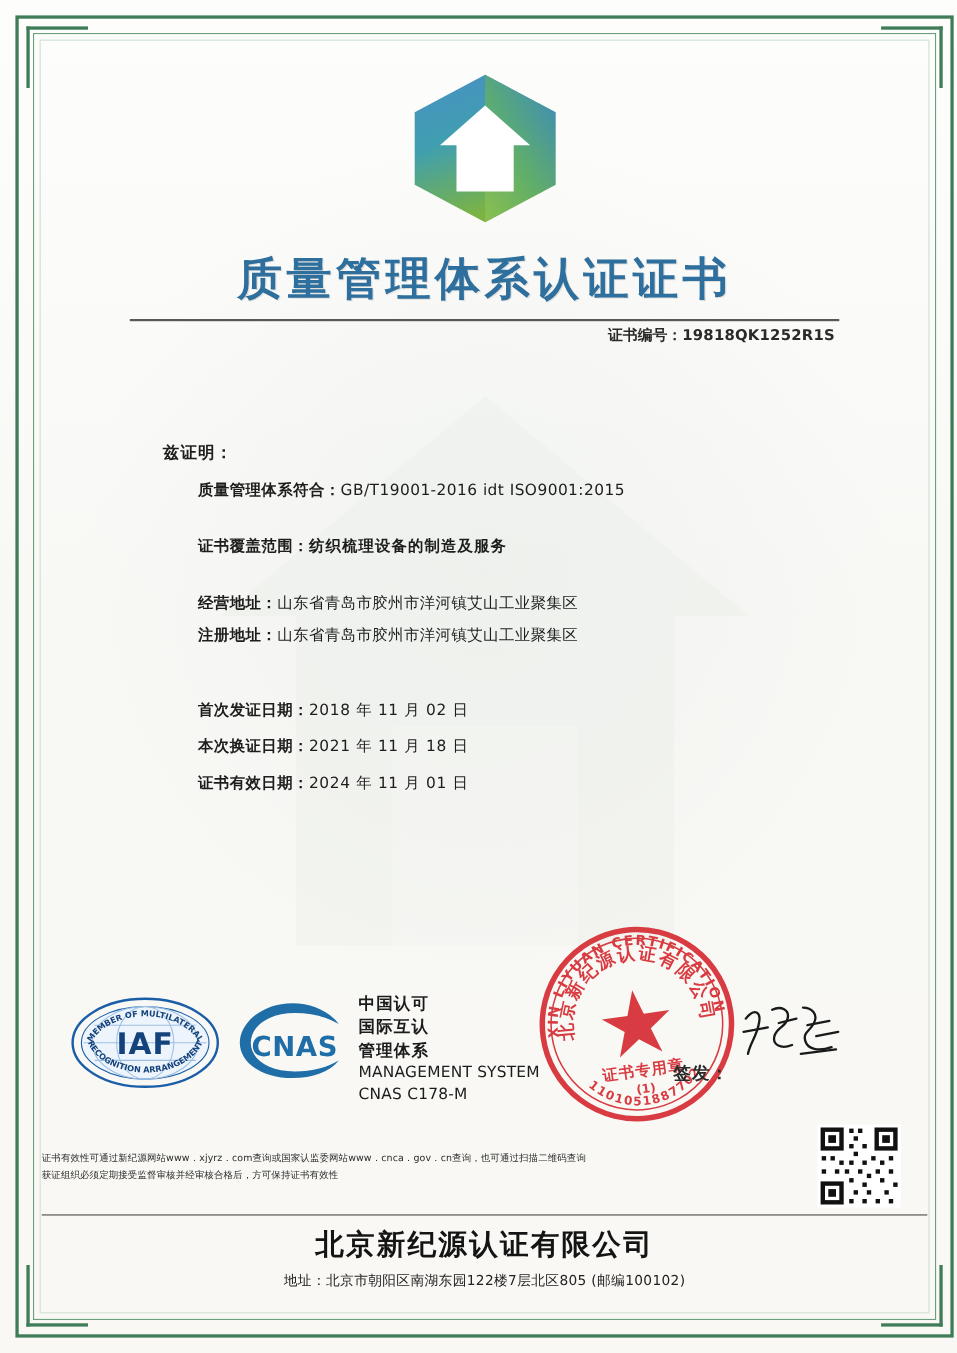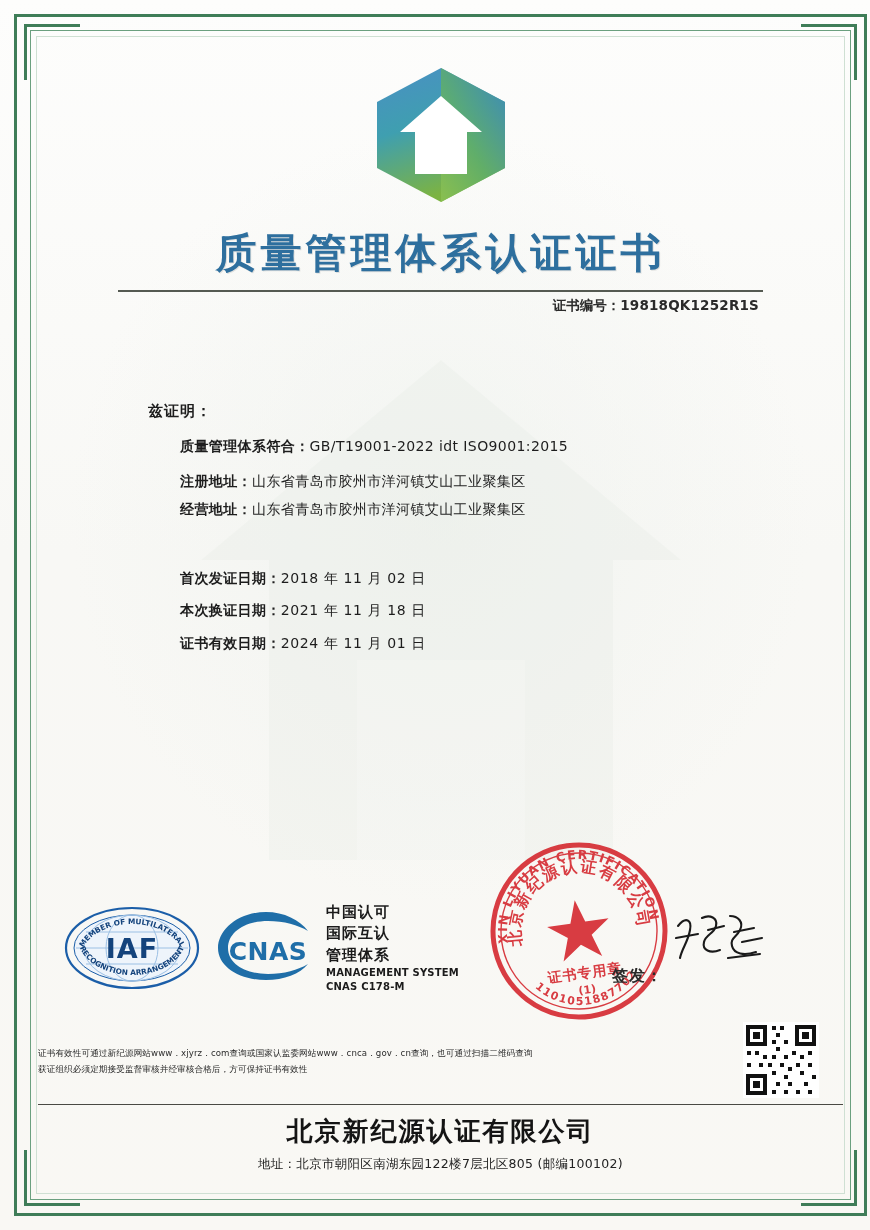--- a/index.html
+++ b/index.html
@@ -181,22 +181,22 @@
     font-family: "DejaVu Sans", "Liberation Sans", sans-serif;
     color: #1b1b1b;
     line-height: 1.42;
   }
   .cnas-text .cn {
     font-size: 15px;
     font-weight: bold;
     letter-spacing: 1px;
   }
   .cnas-text .en {
-    font-size: 10px;
-    font-weight: bold;
+    font-size: 14px;
+    font-weight: normal;
     letter-spacing: 0.2px;
   }
 
   
   .stamp {
     position: absolute;
     left: 486px;
     top: 838px;
     width: 186px;
     height: 186px;
@@ -330,29 +330,32 @@
   <div class="cert-no-block">
     <div class="row">
       <span class="label">证书编号：</span><span class="value">19818QK1252R1S</span>
     </div>
   </div>
 
   <div class="body-area">
     <div class="hereby">兹证明：</div>
 
     <div class="line">
-      <span class="lbl">质量管理体系符合：</span><span class="val">GB/T19001-2022 idt ISO9001:2015</span>
-    </div>
-
-
+      <span class="lbl">质量管理体系符合：</span><span class="val">GB/T19001-2016 idt ISO9001:2015</span>
+    </div>
+
+    <div class="line scope">
+      <span class="lbl">证书覆盖范围：</span><span class="val">纺织梳理设备的制造及服务</span>
+    </div>
+
+    <div class="line addr">
+      <span class="lbl">经营地址：</span><span class="val">山东省青岛市胶州市洋河镇艾山工业聚集区</span>
+    </div>
     <div class="line addr">
       <span class="lbl">注册地址：</span><span class="val">山东省青岛市胶州市洋河镇艾山工业聚集区</span>
-    </div>
-    <div class="line addr">
-      <span class="lbl">经营地址：</span><span class="val">山东省青岛市胶州市洋河镇艾山工业聚集区</span>
     </div>
 
     <div class="dates">
       <div class="line">
         <span class="lbl">首次发证日期：</span><span class="val">2018 年 11 月 02 日</span>
       </div>
       <div class="line">
         <span class="lbl">本次换证日期：</span><span class="val">2021 年 11 月 18 日</span>
       </div>
       <div class="line">

